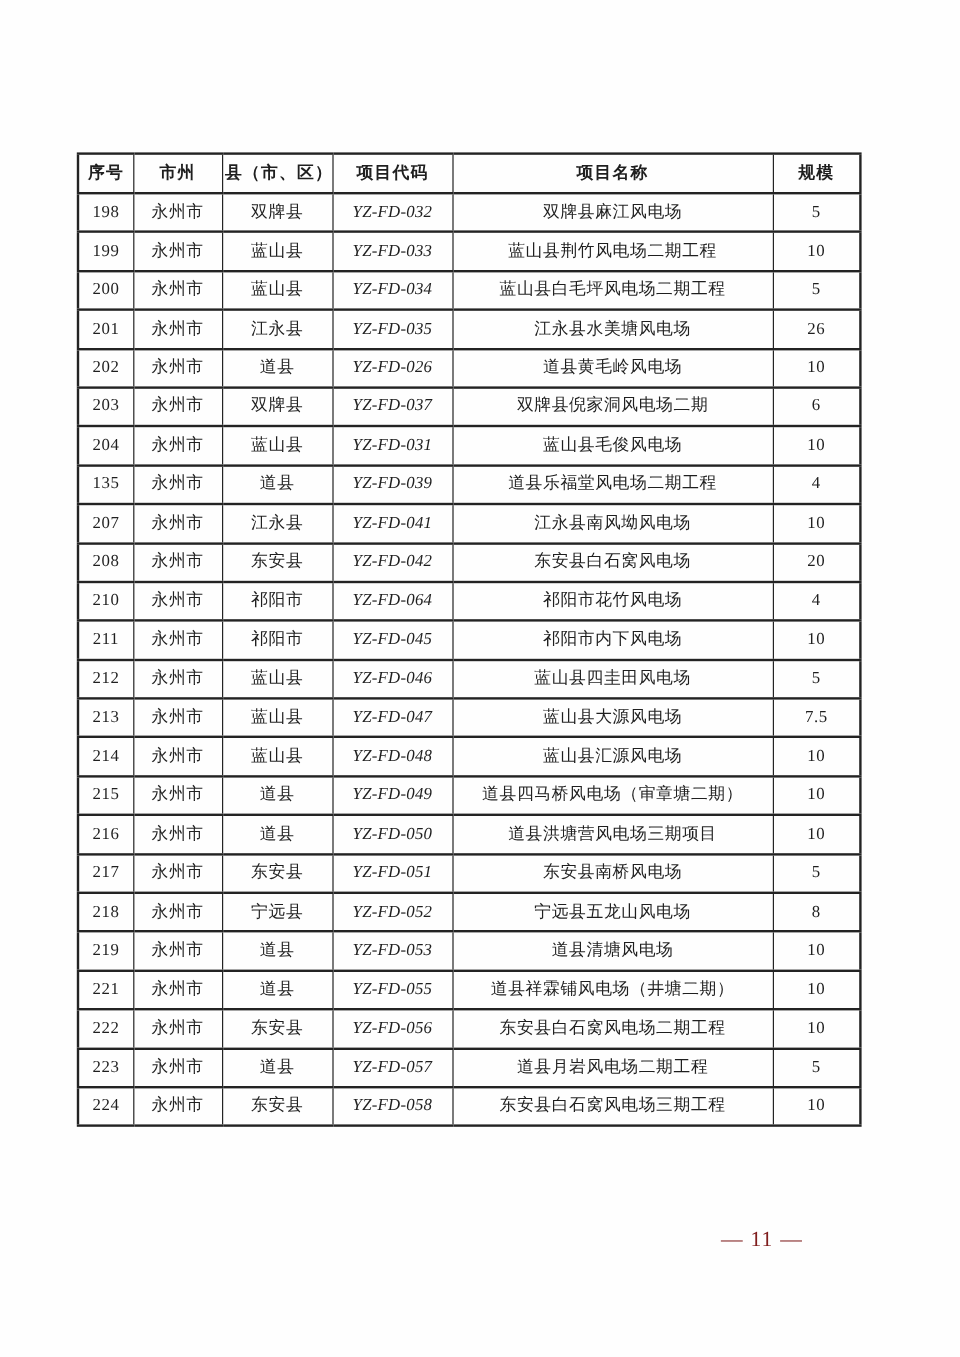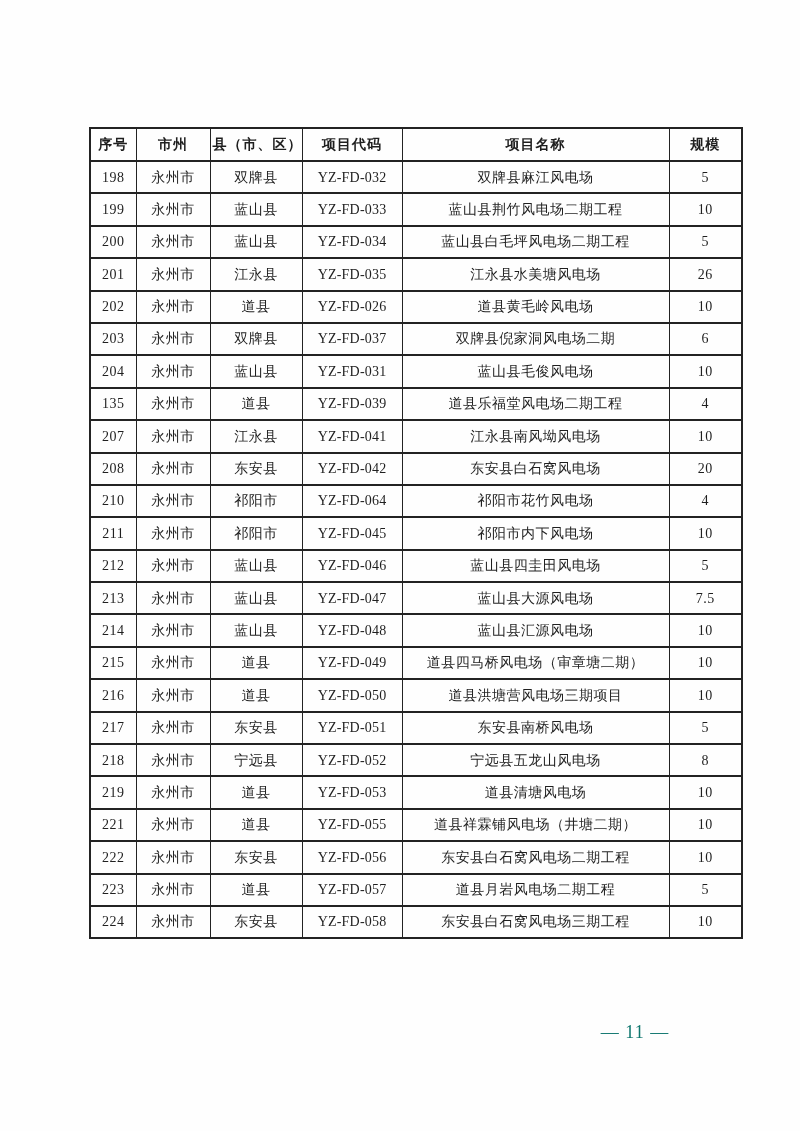--- a/index.html
+++ b/index.html
@@ -11,21 +11,21 @@
     position: relative;
     width: 800px;
     height: 1131px;
     background: #fefefe;
     font-family: "Liberation Serif", "DejaVu Serif", serif;
     color: #1f1f1f;
     overflow: hidden;
   }
   table.projects {
     position: absolute;
-    left: 89px;
+    left: 64px;
     top: 127px;
     width: 652px;
     border-collapse: collapse;
     table-layout: fixed;
     border: 2px solid #232323;
   }
   table.projects th,
   table.projects td {
     border-left: 1px solid #232323;
     border-right: 1px solid #232323;
@@ -44,30 +44,31 @@
     font-weight: bold;
     letter-spacing: 1px;
   }
   table.projects td {
     height: 30.4px;
     font-weight: normal;
     letter-spacing: 0.5px;
   }
   table.projects td.code-cell {
     letter-spacing: 0.2px;
+    font-style: italic;
   }
   .pagenum {
     position: absolute;
     left: 590px;
     top: 1022px;
     width: 90px;
     text-align: center;
     font-size: 18px;
     letter-spacing: 1px;
-    color: #0f766e;
+    color: #7f1d1d;
   }
 </style>
 </head>
 <body>
 
 <div class="page">
   <table class="projects">
     <colgroup>
         <col style="width: 46px;">
         <col style="width: 74px;">

